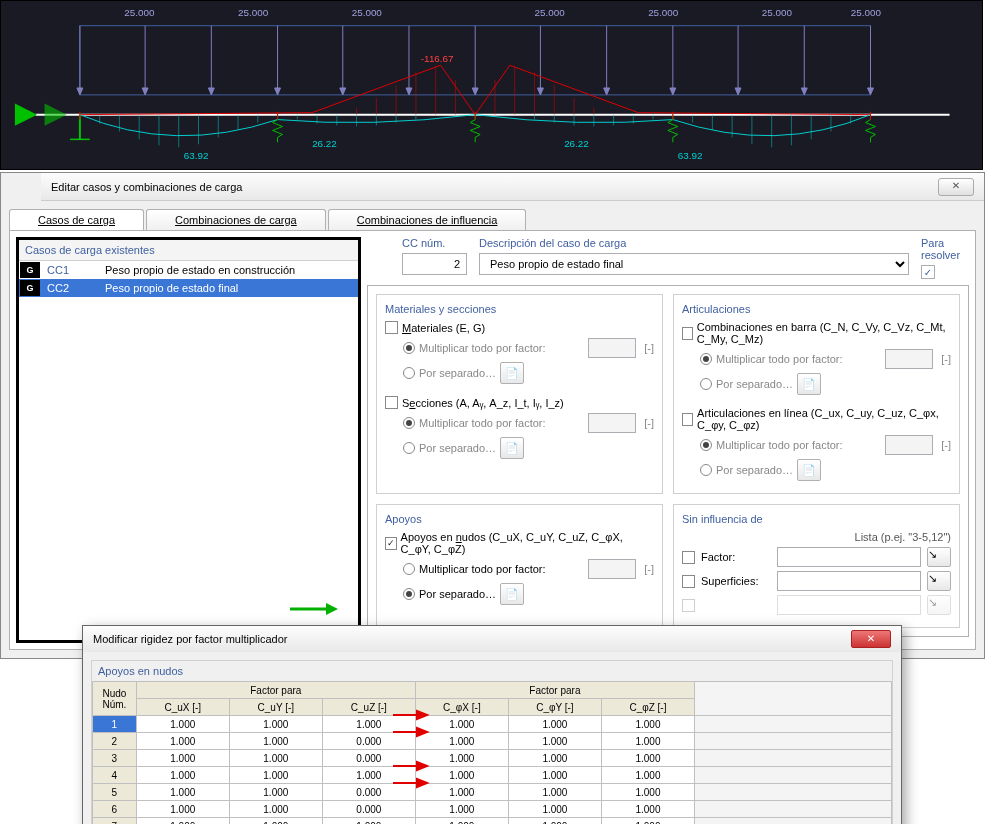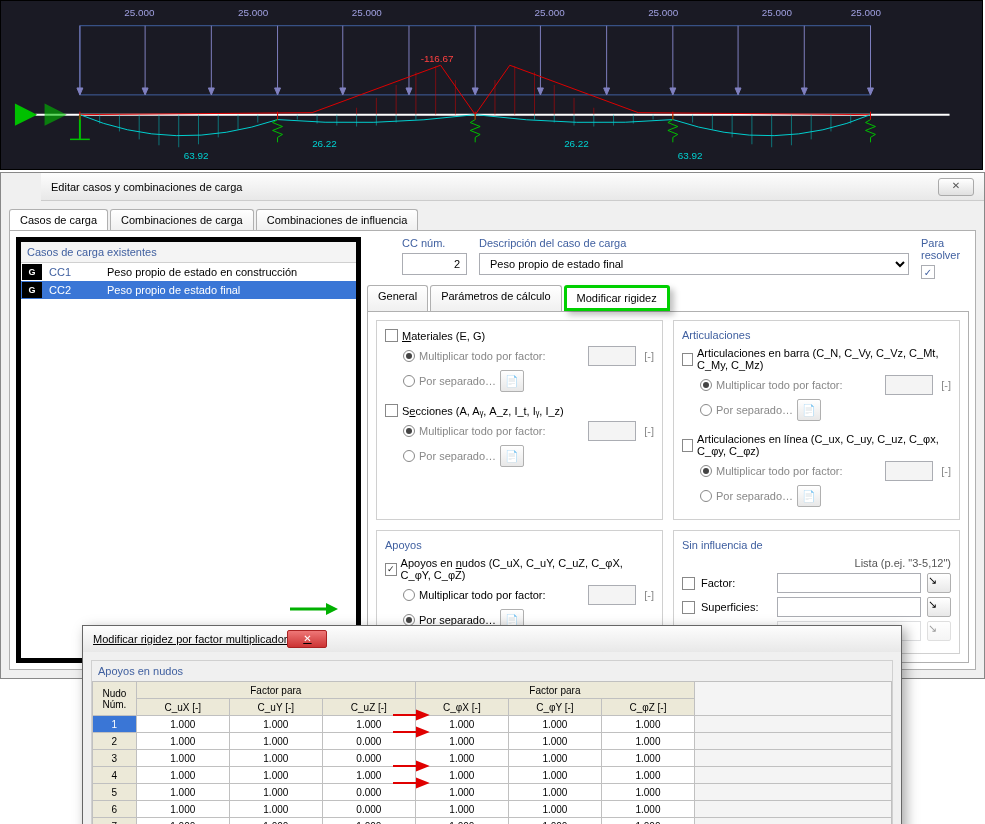--- a/index.html
+++ b/index.html
@@ -15,26 +15,26 @@
 .spring { stroke: #00c000; stroke-width: 1; fill: none; }
 .support { stroke: #00c000; stroke-width: 1.5; fill: #00c000; }
 .val-red { fill: #ff4040; font-size: 10px; }
 .val-cyan { fill: #00d0d0; font-size: 10px; }
 
 .dialog { position: absolute; top: 172px; left: 0; width: 985px; background: #f0f0f0; border: 1px solid #888; }
 .dlg-title { background: linear-gradient(to bottom, #fdfdfd, #e8e8e8); height: 28px; padding: 6px 10px; display: flex; justify-content: space-between; align-items: center; border-bottom: 1px solid #ccc; margin-left: 40px; }
 .dlg-close { width: 36px; height: 18px; border: 1px solid #aaa; border-radius: 3px; background: linear-gradient(to bottom,#fff,#e0e0e0); text-align: center; line-height: 14px; font-size: 10px; color: #555; }
 
 .tab-row { margin: 8px 8px 0 8px; display: flex; gap: 0; }
-.tab { background: linear-gradient(to bottom,#fff,#f0f0f0); border: 1px solid #b0b0b0; border-bottom: none; padding: 4px 10px; border-radius: 3px 3px 0 0; margin-right: 2px; cursor: pointer; }
+.tab { background: linear-gradient(to bottom,#fff,#f0f0f0); border: 1px solid #b0b0b0; border-bottom: none; padding: 4px 28px; border-radius: 3px 3px 0 0; margin-right: 2px; cursor: pointer; text-decoration: underline; }
 .tab.active { background: #fff; position: relative; z-index: 2; }
 
 .content { margin: 0 8px 8px 8px; background: #fff; border: 1px solid #b0b0b0; padding: 6px; display: flex; gap: 6px; min-height: 420px; }
 
-.left-panel { width: 345px; border: 5px solid #000000; }
+.left-panel { width: 345px; border: 3px solid #000000; }
 .left-head { background: #f4f4f4; padding: 4px 6px; color: #4060a0; border-bottom: 1px solid #d0d0d0; }
 .cc-row { display: flex; height: 18px; align-items: center; }
 .cc-tag { background: #000; color: #fff; width: 20px; text-align: center; font-weight: bold; font-size: 9px; height: 16px; line-height: 16px; margin: 1px; }
 .cc-id { color: #4060a0; padding: 0 6px; width: 60px; }
 .cc-desc { flex: 1; padding: 0 4px; }
 .cc-row.sel { background: #3a76d6; color: #fff; }
 .cc-row.sel .cc-id { color: #fff; }
 
 .right-panel { flex: 1; }
 .top-row { display: flex; gap: 12px; margin-bottom: 6px; margin-left: 35px; }
@@ -64,21 +64,21 @@
 .radio-row.en { color: #000; }
 .under { text-decoration: underline; }
 
 .list-row { display: flex; align-items: center; gap: 6px; margin-bottom: 4px; }
 .list-input { flex: 1; border: 1px solid #abadb3; height: 20px; background: #fff; }
 .pick-btn { width: 24px; height: 20px; border: 1px solid #b0b0b0; background: linear-gradient(to bottom,#fff,#e8e8e8); border-radius: 2px; }
 
 .arrow-green { position: absolute; left: 290px; top: 599px; z-index: 10; }
 
 .modal2 { position: absolute; top: 625px; left: 82px; width: 820px; background: #f0f0f0; border: 1px solid #666; box-shadow: 4px 4px 12px rgba(0,0,0,0.35); z-index: 20; }
-.m2-title { background: linear-gradient(to bottom,#fdfdfd,#e8e8e8); height: 26px; padding: 5px 10px; display: flex; justify-content: flex-start; align-items: center; text-decoration: underline; }
+.m2-title { background: linear-gradient(to bottom,#fdfdfd,#e8e8e8); height: 26px; padding: 5px 10px; display: flex; justify-content: space-between; align-items: center; }
 .m2-close { width: 40px; height: 18px; background: linear-gradient(to bottom,#e77,#c33); border: 1px solid #a22; border-radius: 2px; color: #fff; text-align: center; line-height: 16px; font-size: 10px; }
 .m2-body { padding: 8px; }
 .m2-group { border: 1px solid #d0d0d0; }
 .m2-ghead { color: #4060a0; padding: 4px 6px; }
 table.grid { border-collapse: collapse; width: 100%; background: #fff; }
 table.grid th, table.grid td { border: 1px solid #c0c0c0; padding: 2px 4px; text-align: center; font-size: 10px; height: 17px; }
 table.grid th { background: #ece9d8; font-weight: normal; }
 table.grid .rowhead { background: #ece9d8; width: 40px; }
 table.grid .rowhead.sel { background: #3a76d6; color: #fff; }
 td.num { text-align: right; padding-right: 8px; width: 85px; }
@@ -253,29 +253,25 @@
           <select class="text cc-descfield">
             <option>Peso propio de estado final</option>
           </select>
         </div>
         <div class="field-block" style="margin-left:auto">
           <span class="field-label">Para resolver</span>
           <span class="solve-chk">✓</span>
         </div>
       </div>
 
-      <div class="subtab-row">
-        <div class="subtab">General</div>
-        <div class="subtab">Parámetros de cálculo</div>
-        <div class="subtab highlight">Modificar rigidez</div>
-      </div>
 
       <div class="form-area">
 
         <div class="group">
+          <div class="group-title">Materiales y secciones</div>
           <div class="chk-row">
               <span class="chk"></span>
               <span><span class="under">M</span>ateriales (E, G)</span>
             </div>
           <div class="radio-row">
               <span class="radio on"></span>
               <span>Multiplicar todo por factor:</span>
               <span class="spin"></span>
               <span class="unit">[-]</span>
             </div>
@@ -299,21 +295,21 @@
               <span class="radio"></span>
               <span>Por separado…</span>
               <span class="icon-btn">📄</span>
             </div>
         </div>
 
         <div class="group">
           <div class="group-title">Articulaciones</div>
           <div class="chk-row">
               <span class="chk"></span>
-              <span>Articulaciones en barra  (C_N, C_Vy, C_Vz, C_Mt, C_My, C_Mz)</span>
+              <span>Combinaciones en barra  (C_N, C_Vy, C_Vz, C_Mt, C_My, C_Mz)</span>
             </div>
           <div class="radio-row">
               <span class="radio on"></span>
               <span>Multiplicar todo por factor:</span>
               <span class="spin"></span>
               <span class="unit">[-]</span>
             </div>
           <div class="radio-row">
               <span class="radio"></span>
               <span>Por separado…</span>

